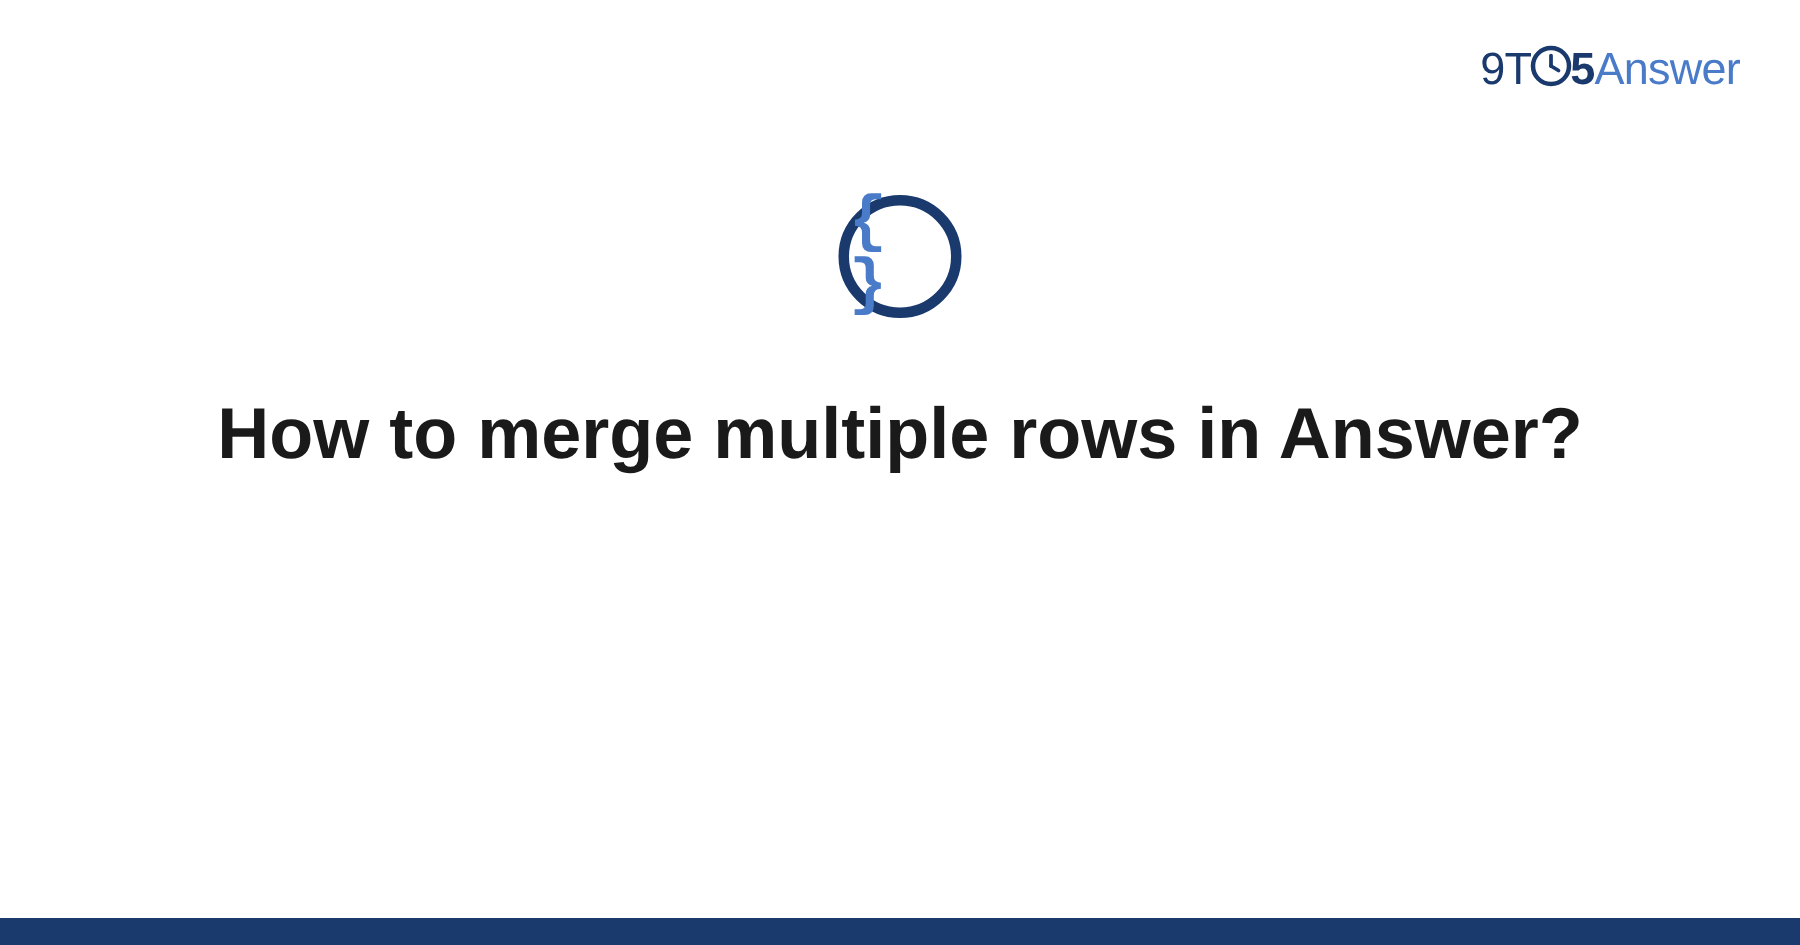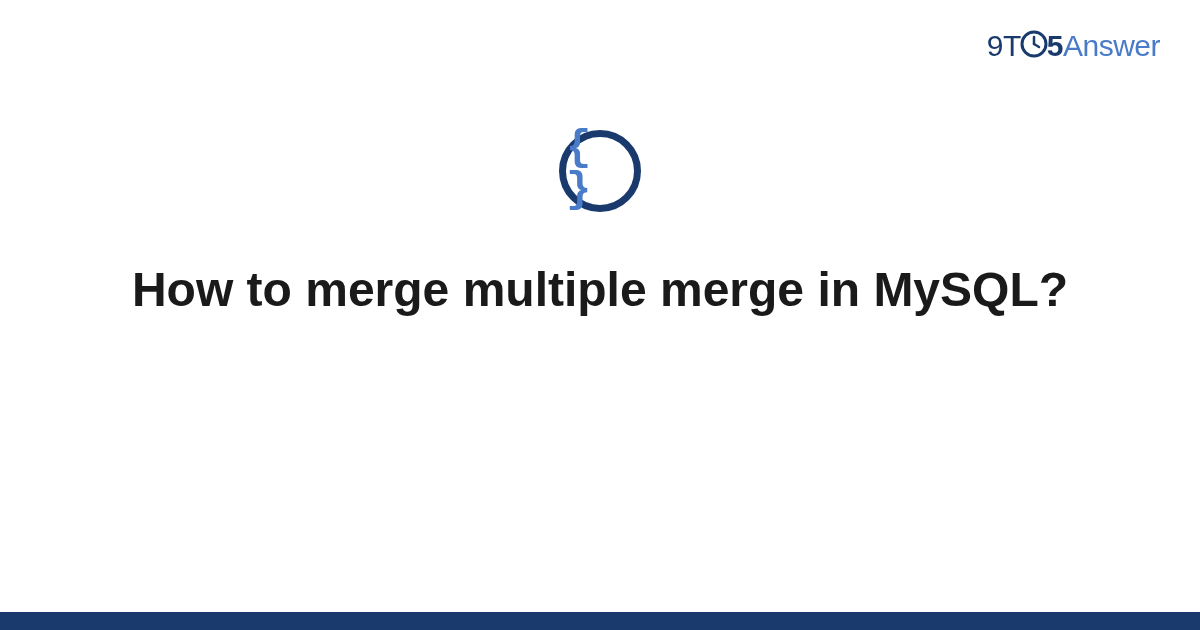--- a/index.html
+++ b/index.html
@@ -102,16 +102,16 @@
         <line x1="14" y1="14" x2="14" y2="7" stroke="#1a3a6e" stroke-width="2.5" stroke-linecap="round"></line>
         <line x1="14" y1="14" x2="19" y2="17" stroke="#1a3a6e" stroke-width="2.5" stroke-linecap="round"></line>
       </svg>
     </span><span class="brand-5">5</span><span class="brand-answer">Answer</span>
 </div>
 
 <div class="content">
   <div class="category-icon">
     <span class="braces">{ }</span>
   </div>
-  <h1 class="question-title">How to merge multiple merge in MySQL?</h1>
+  <h1 class="question-title">How to merge multiple rows in Answer?</h1>
 </div>
 
 <div class="footer-bar"></div>
 
 </body></html>

